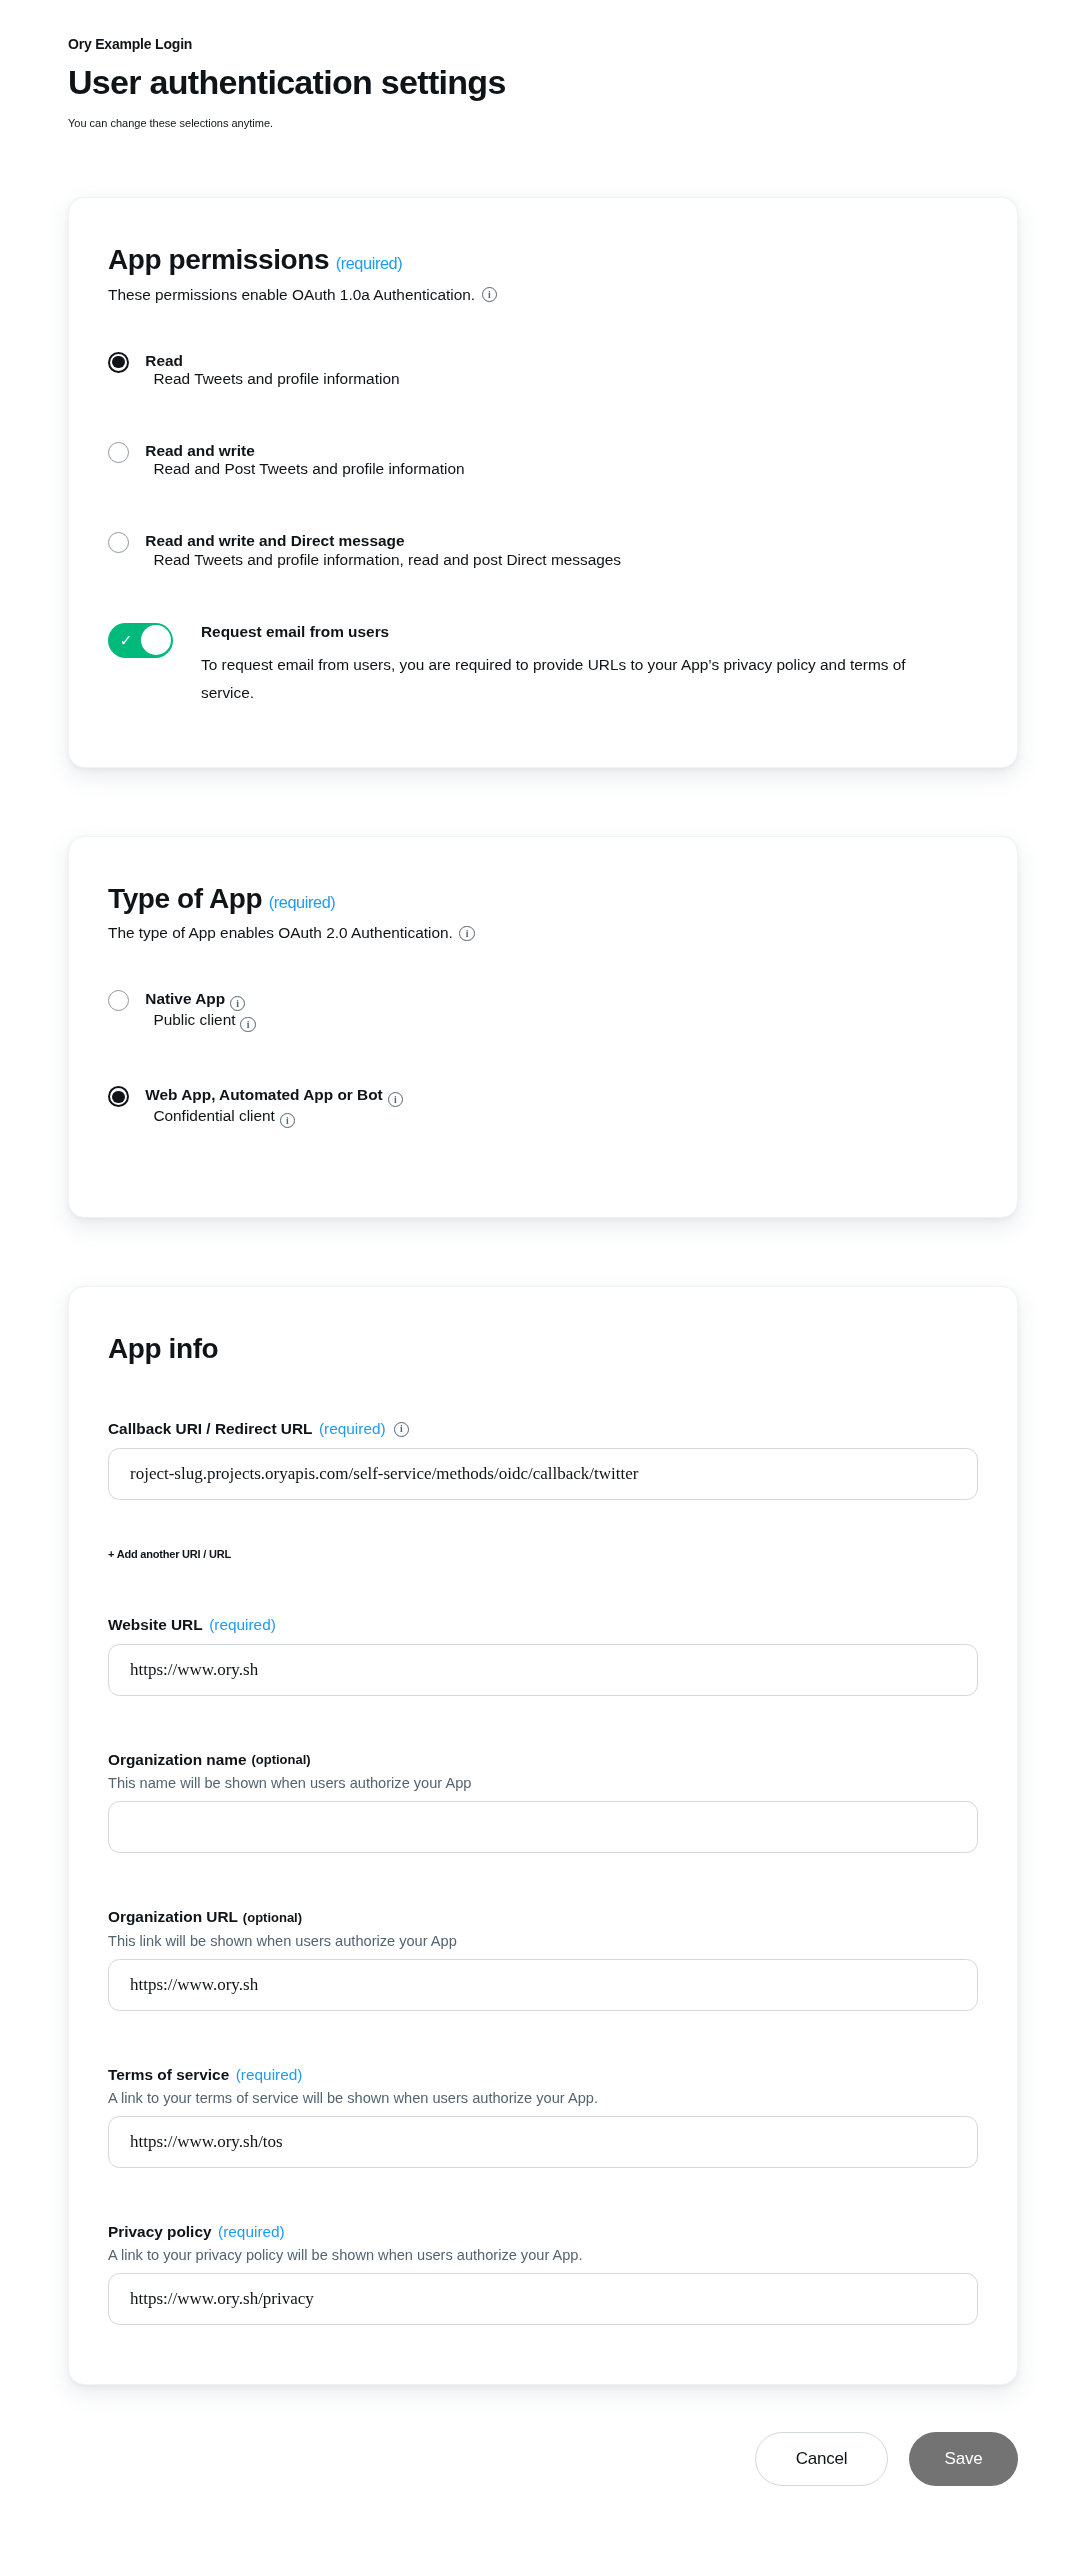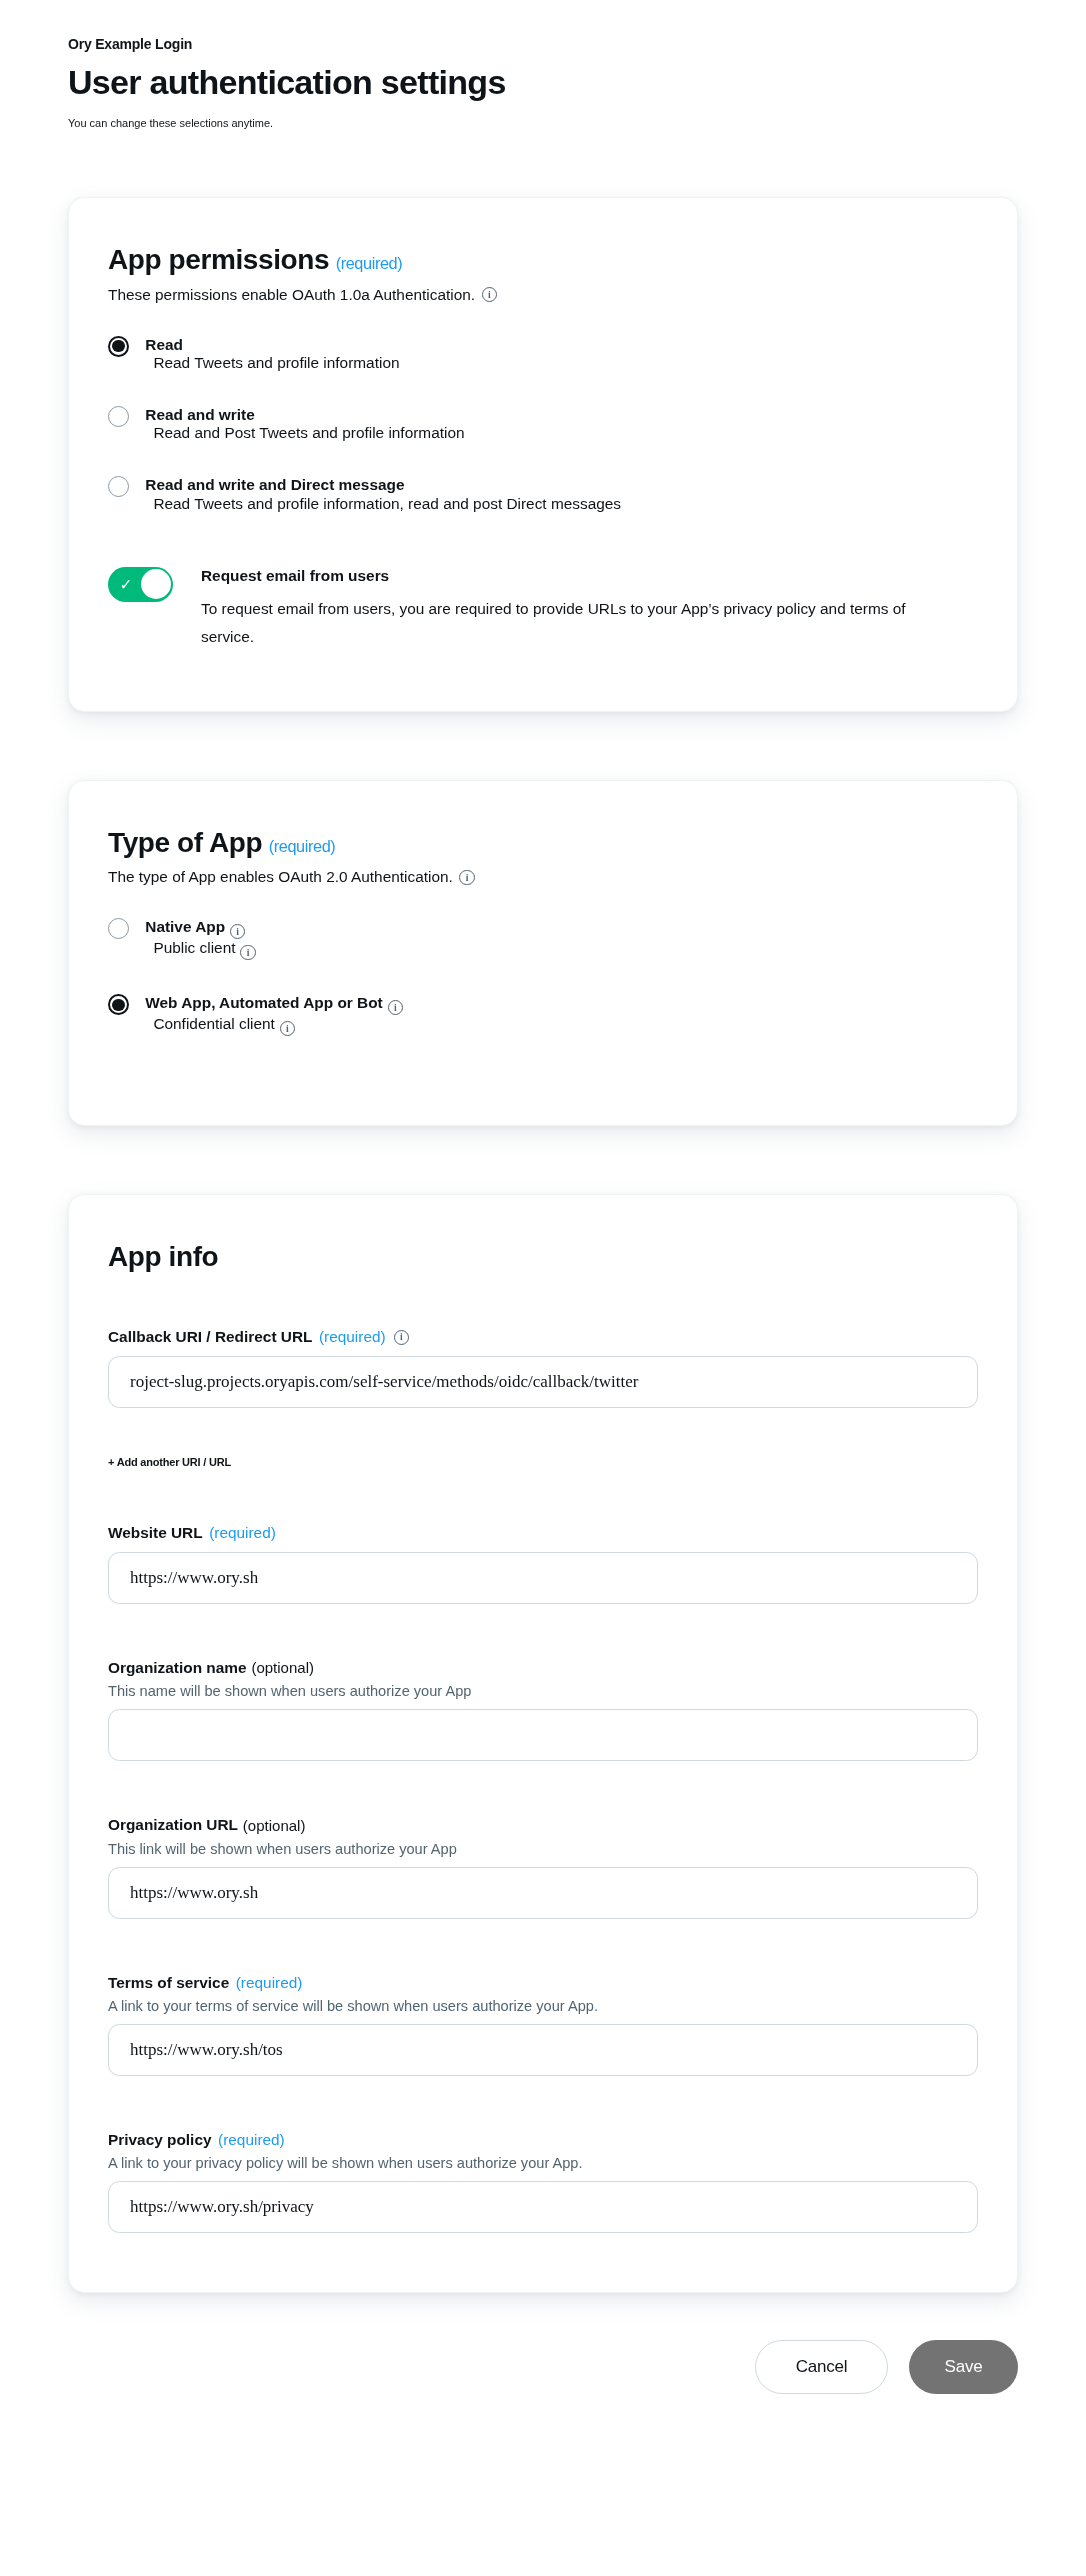--- a/index.html
+++ b/index.html
@@ -30,40 +30,40 @@
   .card{
     background:#fff;
     border:0.8px solid var(--card-border);
     border-radius:16.3px;
     box-shadow:0 8.1px 21px rgba(101,119,134,0.14),0 1.6px 4.9px rgba(101,119,134,0.08);
     padding:46px 39px 59px 39px;
     margin-top:68px;
   }
   .card-heading{font-size:28px;font-weight:800;letter-spacing:-0.4px;}
   .req-tag{font-size:16.3px;font-weight:400;color:var(--blue);margin-left:6.5px;}
-  .opt-tag{font-size:15px;font-weight:400;color:var(--ink);margin-left:4.9px;}
+  .opt-tag{font-size:13px;font-weight:700;color:var(--ink);margin-left:4.9px;}
   .card-desc{font-size:15.4px;margin-top:9.8px;display:flex;align-items:center;gap:6.5px;}
 
   
   .info-icon{
     width:15.4px;height:15.4px;flex:0 0 auto;
     border:1.3px solid var(--gray);
     border-radius:50%;
     display:inline-flex;align-items:center;justify-content:center;
     color:var(--gray);
     font-size:9.8px;font-weight:700;
     font-family:"Liberation Serif","DejaVu Serif",serif;
     vertical-align:-2.4px;
     margin-left:4.9px;
   }
   .info-icon::after{content:"i";line-height:1;}
   .card-desc .info-icon{margin-left:0;}
 
   
-  .radio-list{margin-top:32px;display:flex;flex-direction:column;gap:34px;}
+  .radio-list{margin-top:48px;display:flex;flex-direction:column;gap:54px;}
   .radio-row{display:flex;align-items:flex-start;gap:16.3px;cursor:pointer;}
   .radio{
     width:21px;height:21px;flex:0 0 auto;
     border:1.6px solid #8b98a5;
     border-radius:50%;
     margin-top:0;
     position:relative;
     background:#fff;
   }
   .radio.checked{border:2.4px solid var(--ink);}

